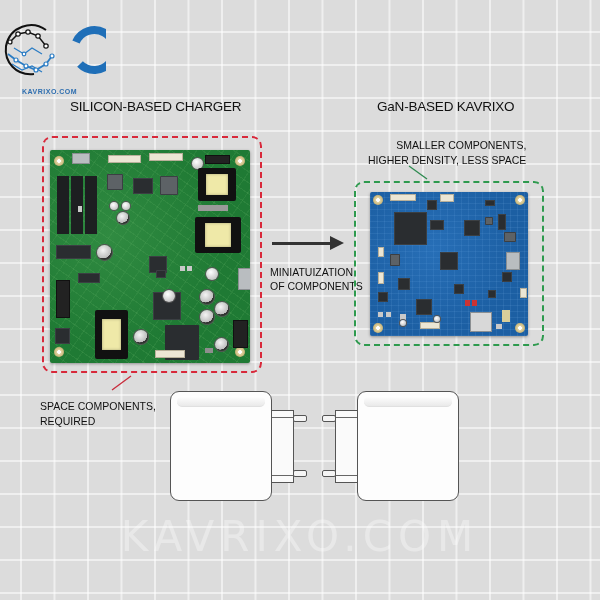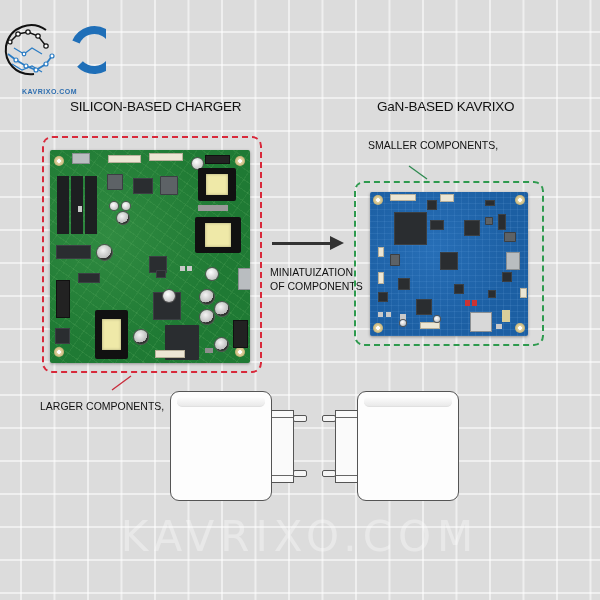--- a/index.html
+++ b/index.html
@@ -100,20 +100,21 @@
   </g>
   <path d="M58 44 A20 20 0 1 0 54 22" fill="none" stroke="#1f6fb8" stroke-width="8" transform="translate(20,0)"></path>
 </svg>
 <div class="abs logo-text">KAVRIXO.COM</div>
 
 <div class="abs title" style="left:70px; top:99px;text-align:right;">SILICON-BASED CHARGER</div>
 <div class="abs title" style="left:377px; top:99px;">GaN-BASED KAVRIXO</div>
 
 <div class="abs note" style="left:368px; top:138px;text-align:right;">
   <div>SMALLER COMPONENTS,</div>
+  <div>HIGHER DENSITY, LESS SPACE</div>
 </div>
 <svg class="abs" style="left:405px; top:164px;" width="30" height="20">
   <line x1="4" y1="2" x2="22" y2="15" stroke="#2e8a50" stroke-width="1.3"></line>
 </svg>
 
 <div class="abs dash-red" style="left:42px; top:136px; width:220px; height:237px;"></div>
 <div class="abs pcb-si" style="left:50px; top:150px; width:200px; height:213px;">
   <div class="hole" style="left:4px; top:6px;"></div>
   <div class="hole" style="left:185px; top:6px;"></div>
   <div class="hole" style="left:4px; top:197px;"></div>
@@ -164,21 +165,22 @@
   <div class="smd" style="left:148px; top:55px; width:30px; height:6px; background:#9a9a9a;"></div>
   <div class="smd" style="left:130px; top:116px; width:5px; height:5px;"></div>
   <div class="smd" style="left:137px; top:116px; width:5px; height:5px;"></div>
   <div class="smd" style="left:155px; top:198px; width:8px; height:5px; background:#8e8e8e;"></div>
 </div>
 
 <svg class="abs" style="left:108px; top:372px;" width="28" height="24">
   <line x1="23" y1="4" x2="4" y2="18" stroke="#c82a3a" stroke-width="1.3"></line>
 </svg>
 <div class="abs note" style="left:40px; top:399px;">
-  <div>LARGER COMPONENTS,</div>
+  <div>SPACE COMPONENTS,</div>
+  <div>REQUIRED</div>
 </div>
 
 <div class="abs arrow-line"></div>
 <div class="abs arrow-head"></div>
 <div class="abs note" style="left:270px; top:265px; line-height:14px;">
   <div>MINIATUIZATION</div>
   <div>OF COMPONENTS</div>
 </div>
 
 <div class="abs dash-green" style="left:354px; top:181px; width:190px; height:165px;"></div>

